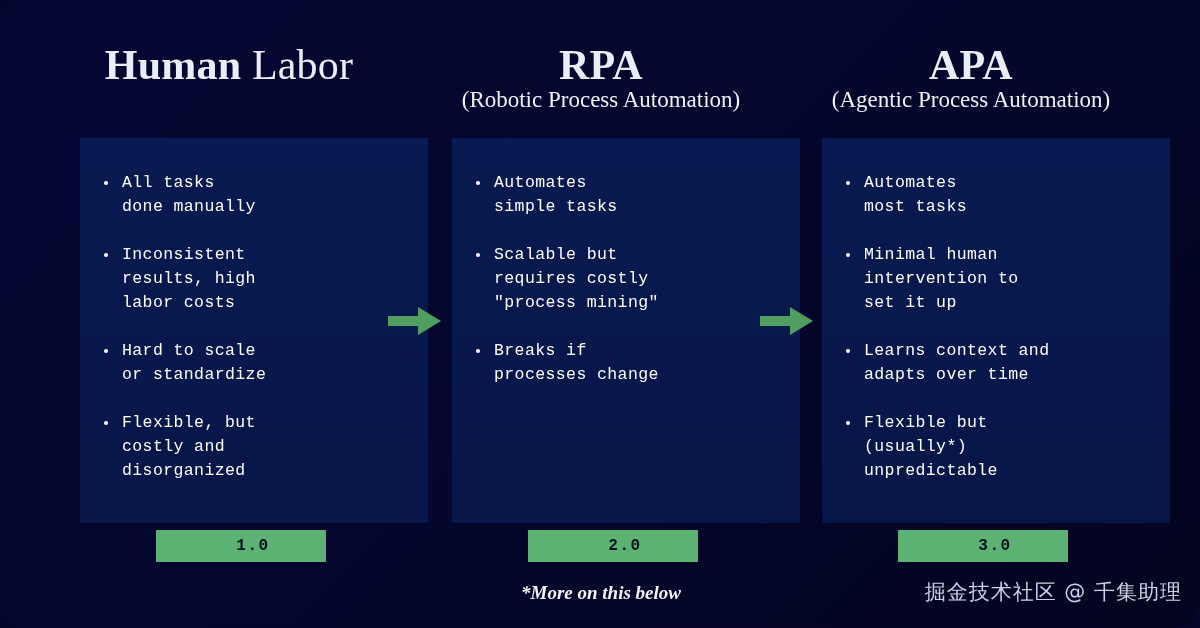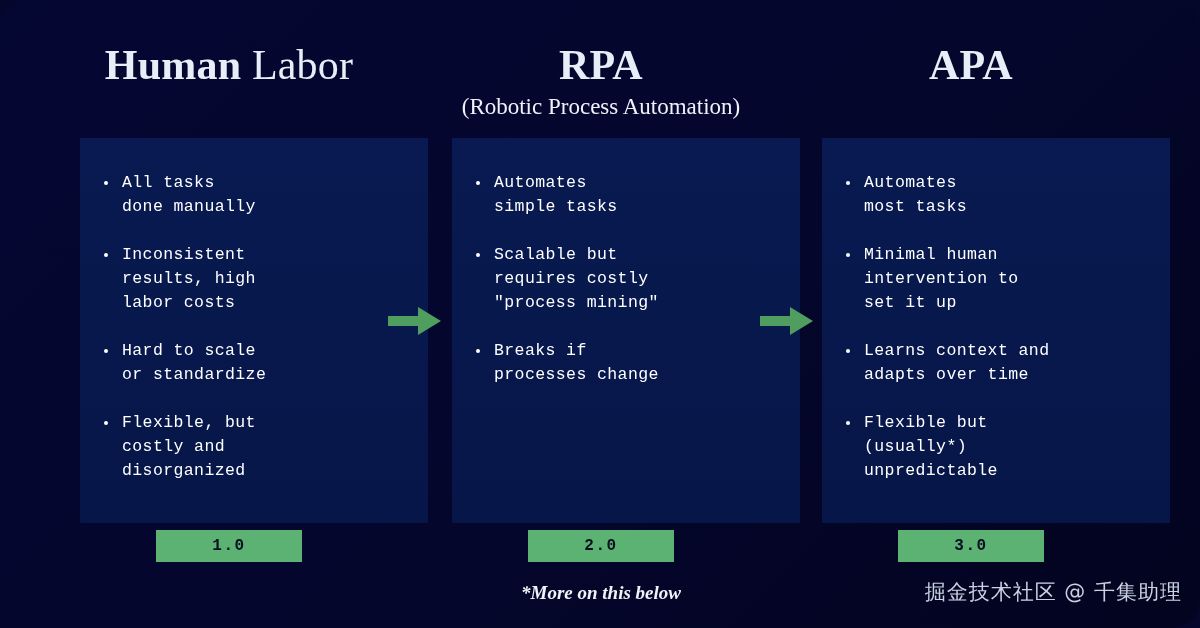--- a/index.html
+++ b/index.html
@@ -46,21 +46,21 @@
   .head .title {
     display: block;
     font-size: 42px;
     letter-spacing: 0.2px;
     white-space: nowrap;
   }
   .head .title .strong { font-weight: 700; }
   .head .title .light  { font-weight: 400; }
   .head .subtitle {
     display: block;
-    margin-top: 9px;
+    margin-top: 2px;
     font-size: 23px;
     font-weight: 400;
     color: #eef2f9;
     white-space: nowrap;
   }
   .head.single .title { font-weight: 700; }
 
   
   .card {
     position: absolute;
@@ -108,20 +108,21 @@
     height: 32px;
     background: #5cb272;
     color: #0b1020;
     font-family: "Liberation Mono", "DejaVu Sans Mono", monospace;
     font-size: 16px;
     font-weight: 700;
     letter-spacing: 1.5px;
     display: flex;
     align-items: center;
     justify-content: center;
+    padding-left: 24px;
   }
 
   
   .arrow {
     position: absolute;
     top: 306px;
     width: 54px;
     height: 30px;
   }
   .arrow.a1 { left: 388px; }
@@ -209,20 +210,21 @@
 
   <div class="arrow a2">
     <svg width="54" height="30" viewBox="0 0 54 30" aria-hidden="true">
       <path d="M0 10 L30 10 L30 1 L53 15 L30 29 L30 20 L0 20 Z" fill="#4f9e5f"></path>
     </svg>
   </div>
 
   <div class="col c3">
     <div class="head single">
       <span class="title">APA</span>
+      <span class="subtitle">(Agentic Process Automation)</span>
     </div>
 
     <div class="card">
       <ul>
         <li>Automates
 most tasks</li>
         <li>Minimal human
 intervention to
 set it up</li>
         <li>Learns context and

